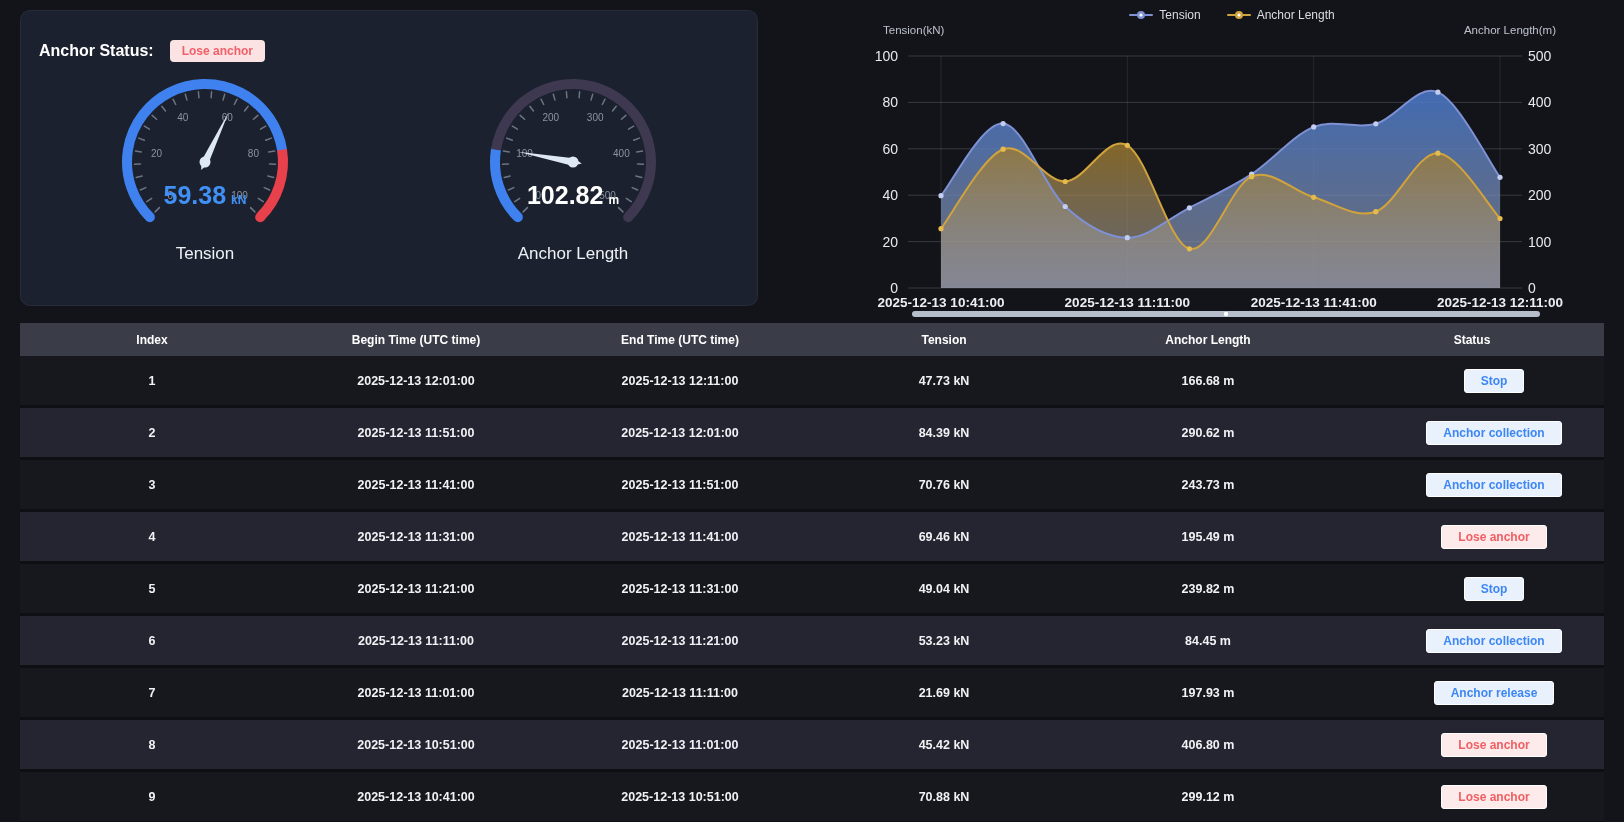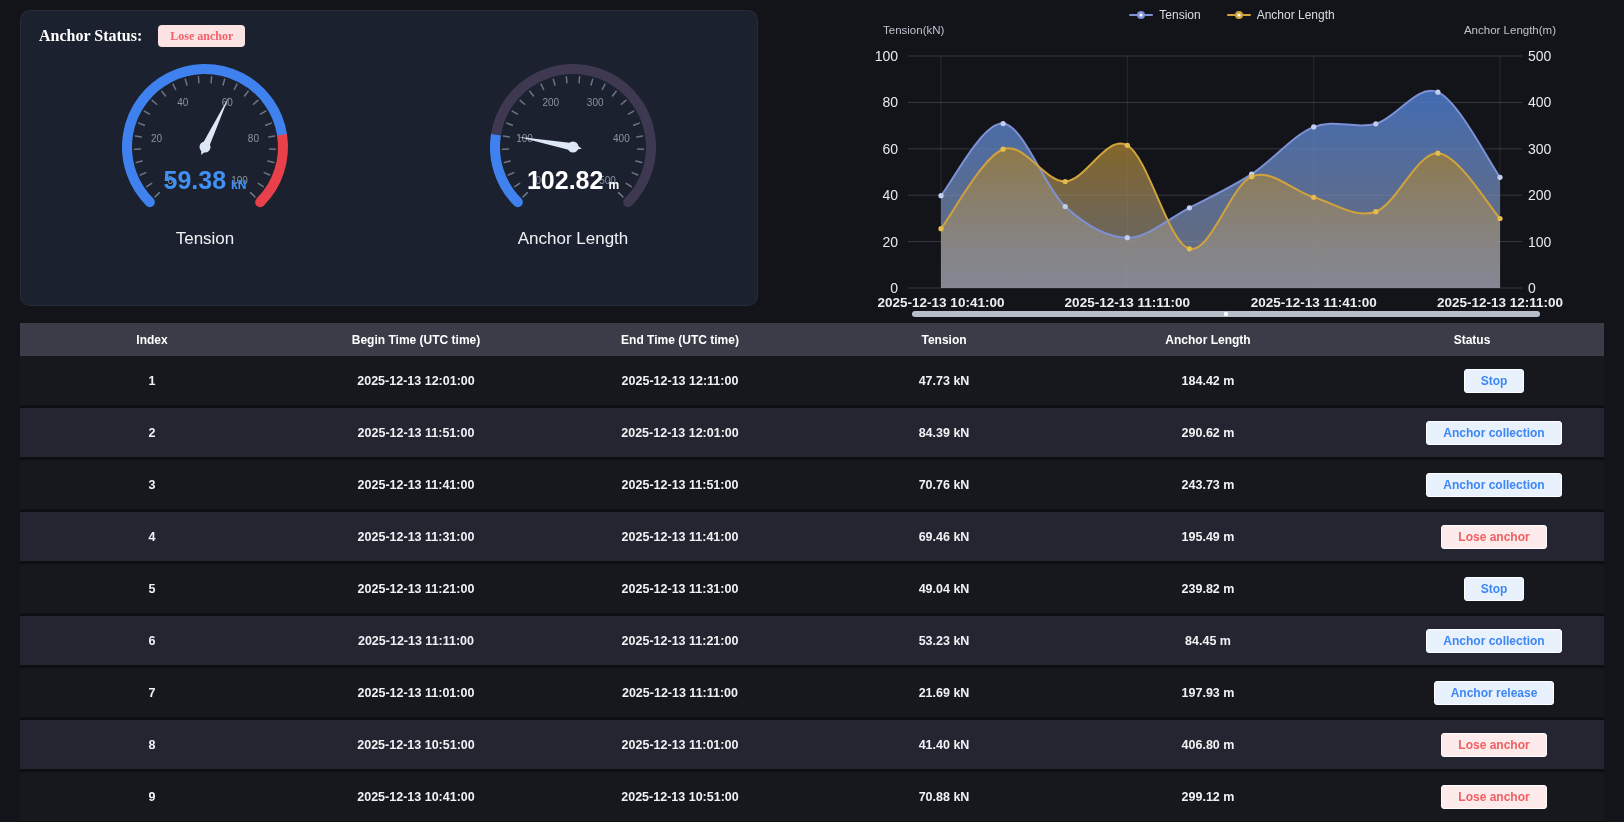--- a/index.html
+++ b/index.html
@@ -2,21 +2,21 @@
 <html><head>
 <meta charset="utf-8">
 <style>
   html,body{margin:0;padding:0;background:#131419;}
   .page{position:relative;width:1624px;height:822px;background:#131419;overflow:hidden;
         font-family:"Liberation Sans",sans-serif;}
 
   
   .status-panel{position:absolute;left:20px;top:10px;width:738px;height:296px;
     background:#1b212e;border:1px solid rgba(255,255,255,0.05);border-radius:10px;box-sizing:border-box;}
-  .panel-header{display:flex;align-items:center;gap:16px;padding:14px 0 0 18px;font-family:Liberation Serif, serif;}
+  .panel-header{display:flex;align-items:center;gap:16px;padding:29px 0 0 18px;}
   .panel-title{color:#ffffff;font-size:16px;font-weight:bold;}
   .badge-pill{background:#fbe3e3;color:#f2606a;font-size:12px;font-weight:bold;
     padding:4px 12px;border-radius:4px;line-height:14px;}
   .gauges{display:flex;justify-content:space-around;margin-top:8px;}
   .gauge{text-align:center;}
   .gauge-label{color:#eef1f5;font-size:17px;margin-top:0px;}
   .gtick{fill:#8b93a2;font-size:10px;text-anchor:middle;dominant-baseline:middle;}
   .gval{font-size:25px;font-weight:bold;text-anchor:middle;}
   .gunit{font-size:12px;font-weight:bold;}
 
@@ -234,21 +234,21 @@
             <th>Anchor Length</th>
             <th>Status</th>
           </tr>
         </thead>
       <tbody id="tbody">
           <tr>
             <td>1</td>
             <td>2025-12-13 12:01:00</td>
             <td>2025-12-13 12:11:00</td>
             <td>47.73 kN</td>
-            <td>184.42 m</td>
+            <td>166.68 m</td>
             <td><span class="status-pill status-blue">Stop</span></td>
           </tr>
           <tr>
             <td>2</td>
             <td>2025-12-13 11:51:00</td>
             <td>2025-12-13 12:01:00</td>
             <td>84.39 kN</td>
             <td>290.62 m</td>
             <td><span class="status-pill status-blue">Anchor collection</span></td>
           </tr>
@@ -289,21 +289,21 @@
             <td>2025-12-13 11:01:00</td>
             <td>2025-12-13 11:11:00</td>
             <td>21.69 kN</td>
             <td>197.93 m</td>
             <td><span class="status-pill status-blue">Anchor release</span></td>
           </tr>
           <tr>
             <td>8</td>
             <td>2025-12-13 10:51:00</td>
             <td>2025-12-13 11:01:00</td>
-            <td>41.40 kN</td>
+            <td>45.42 kN</td>
             <td>406.80 m</td>
             <td><span class="status-pill status-red">Lose anchor</span></td>
           </tr>
           <tr>
             <td>9</td>
             <td>2025-12-13 10:41:00</td>
             <td>2025-12-13 10:51:00</td>
             <td>70.88 kN</td>
             <td>299.12 m</td>
             <td><span class="status-pill status-red">Lose anchor</span></td>

